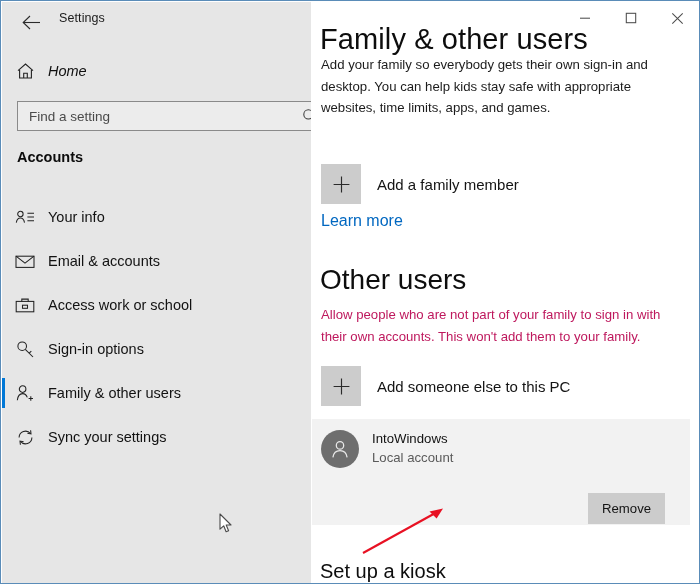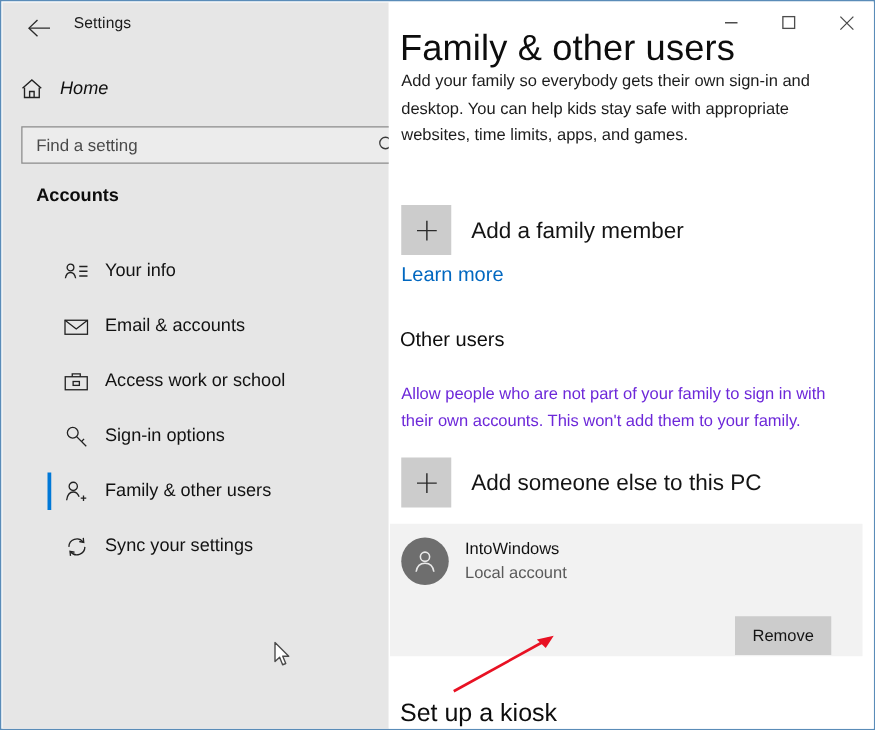--- a/index.html
+++ b/index.html
@@ -115,29 +115,27 @@
     justify-content: center;
   }
 
   #accounts-head {
     position: absolute;
     left: 15px;
     top: 147px;
     font-size: 14.5px;
     font-weight: bold;
     color: #0d0d0d;
-    margin-left: 12px;
   }
 
   #nav-list {
     position: absolute;
     left: 0;
     top: 193px;
     width: 360px;
-    margin-left: 36px;
   }
   .nav-item {
     position: relative;
     height: 44px;
     display: flex;
     align-items: center;
     cursor: default;
   }
   .nav-item .sel-bar {
     position: absolute;
@@ -223,51 +221,51 @@
   .plus-tile {
     width: 40px;
     height: 40px;
     background: #cccccc;
     display: flex;
     align-items: center;
     justify-content: center;
     margin-right: 16px;
   }
   .tile-label {
-    font-size: 18px;
+    font-size: 15px;
     color: #141414;
   }
 
   #learn-more {
     position: absolute;
     left: 10px;
     top: 210px;
     font-size: 16px;
     color: #0067c0;
     text-decoration: none;
     cursor: default;
   }
 
   #other-users-head {
     position: absolute;
     left: 9px;
     top: 262px;
-    font-size: 16px;
+    font-size: 28px;
     font-weight: normal;
     color: #0d0d0d;
   }
 
   #other-users-desc {
     position: absolute;
     left: 10px;
     top: 302px;
     width: 352px;
     font-size: 13.2px;
     line-height: 21.5px;
-    color: #6d28d9;
+    color: #be185d;
   }
 
   #user-card {
     position: absolute;
     left: 1px;
     top: 417px;
     width: 378px;
     height: 106px;
     background: #f2f2f2;
   }

